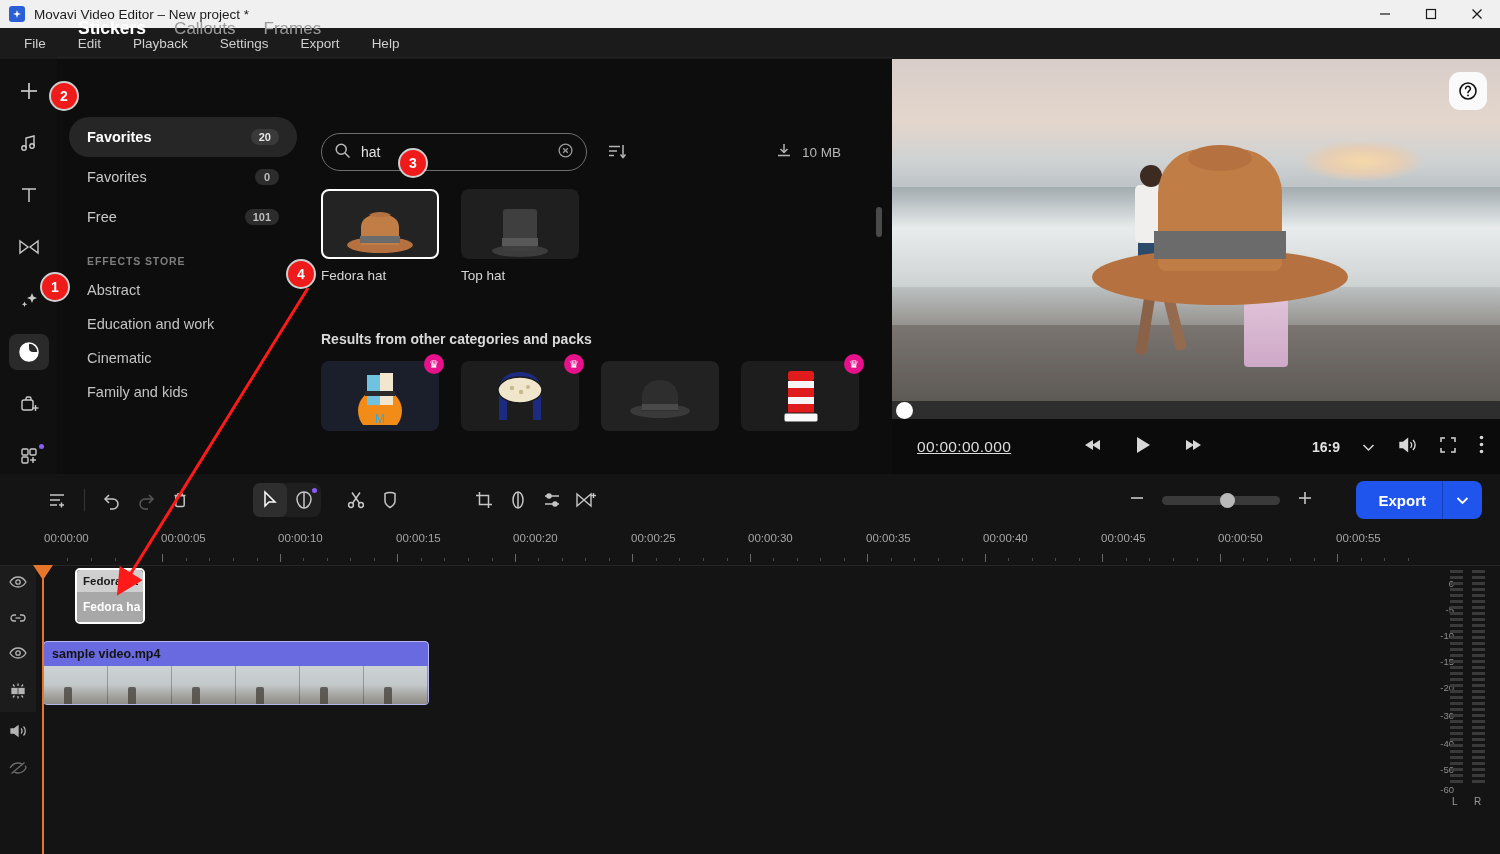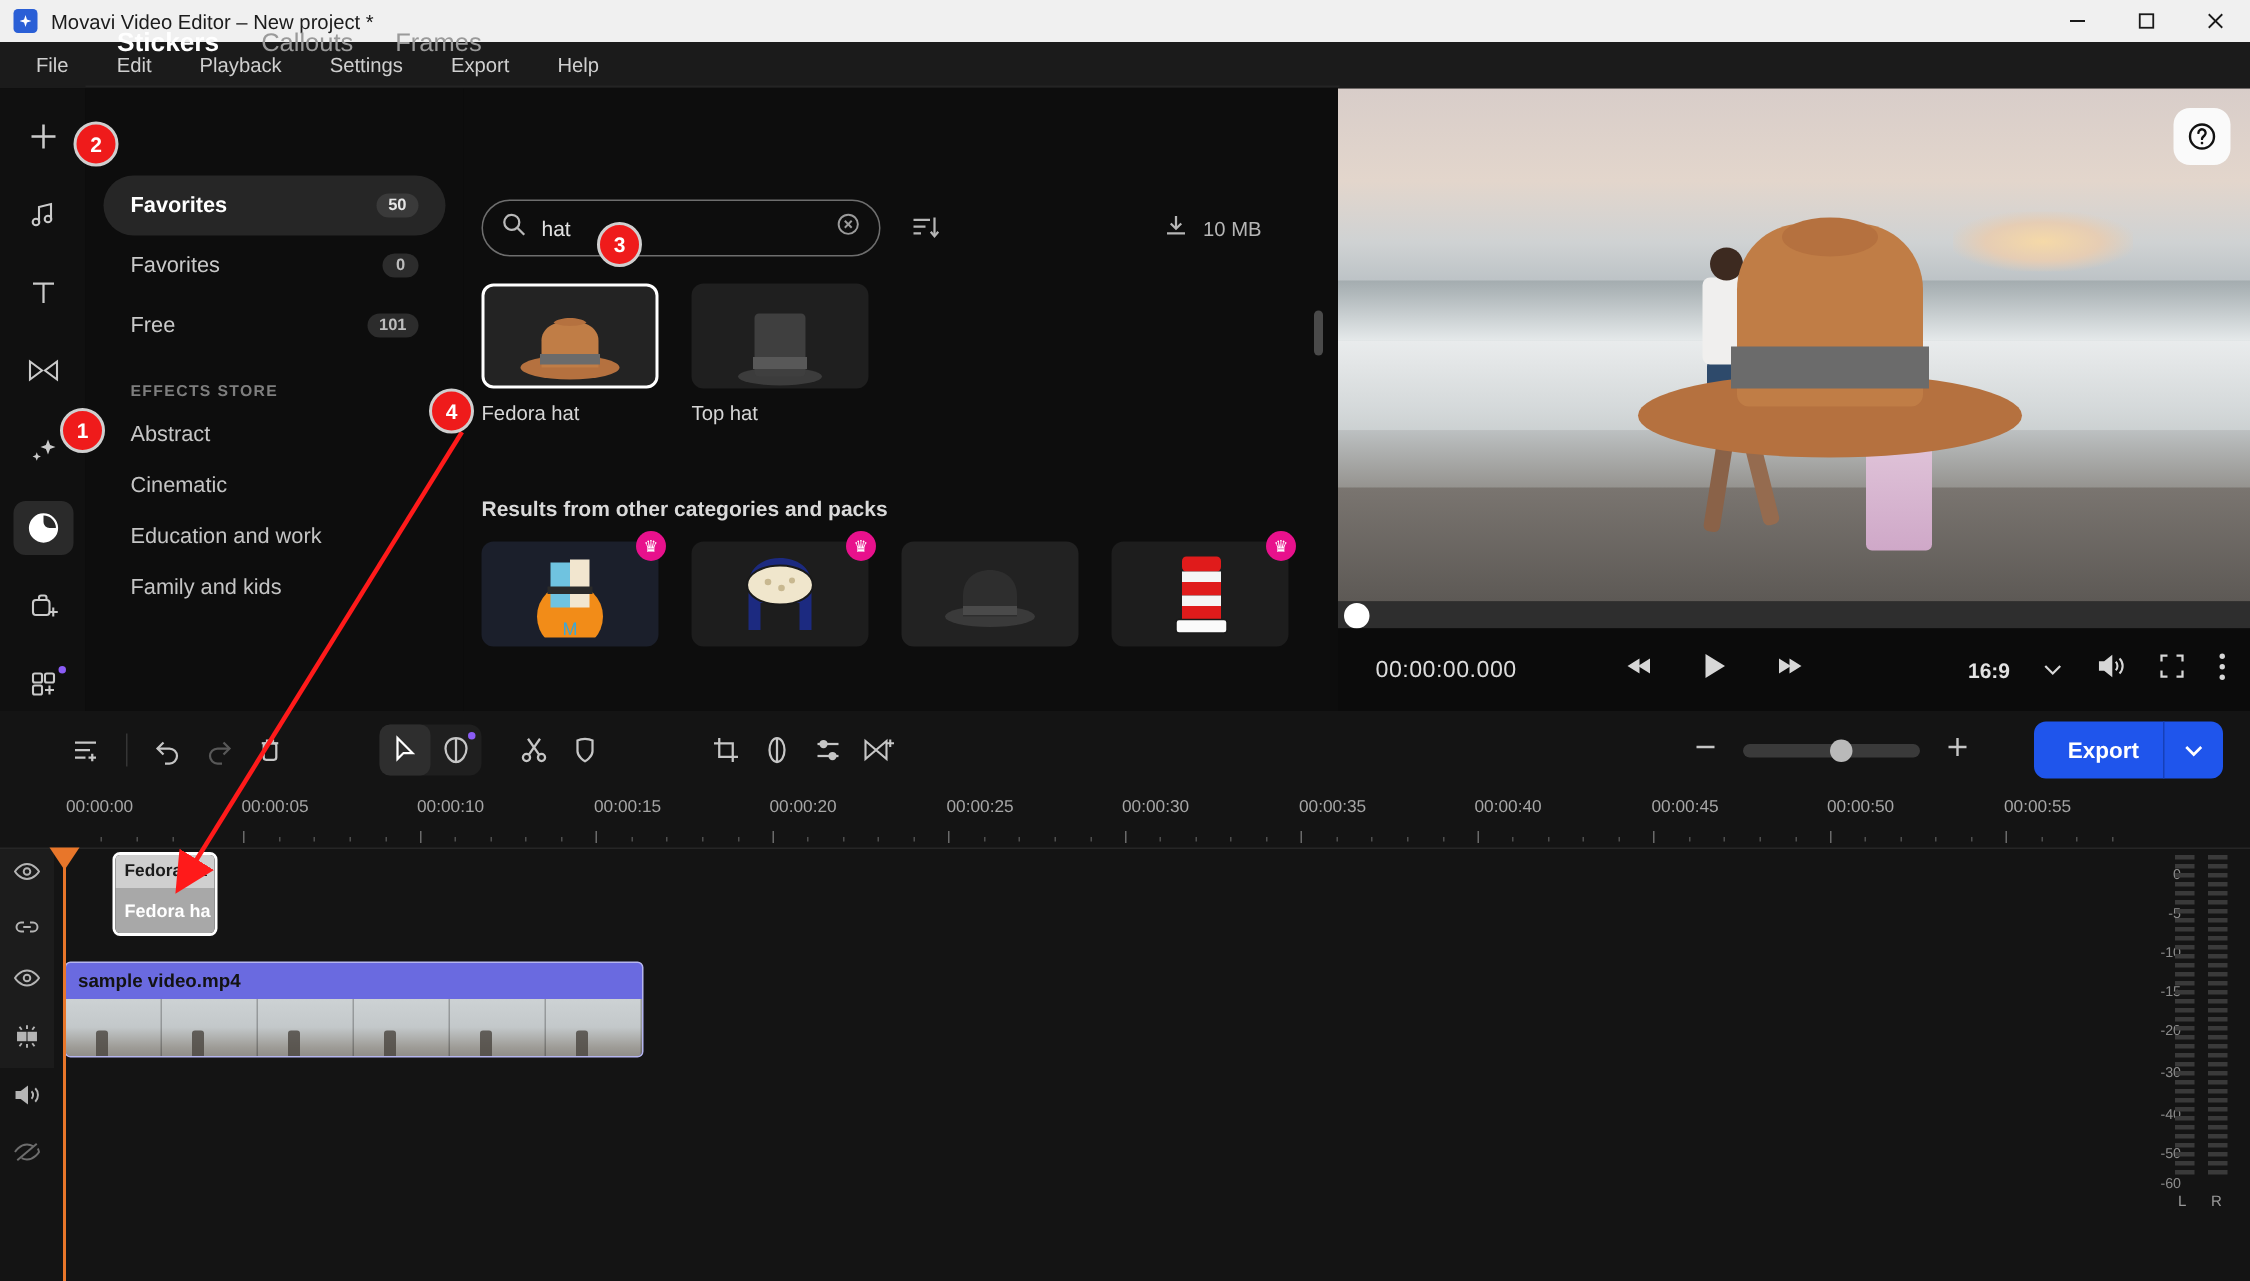--- a/index.html
+++ b/index.html
@@ -185,21 +185,21 @@
 
   .seekbar {
     position:absolute; left:0; top:342px; width:608px; height:18px;
     background:#2e2e2e; display:flex; align-items:center;
   }
   .seek-knob{ width:17px; height:17px; border-radius:50%; background:#fff; margin-left:4px; }
   .pctrl {
     position:absolute; left:0; top:360px; width:608px; height:55px;
     background:#0b0b0b; display:flex; align-items:center;
   }
-  .tc { font-size:15.5px; color:#dcdcdc; margin-left:25px; letter-spacing:.3px; }
+  .tc { font-size:15.5px; color:#dcdcdc; margin-left:25px; letter-spacing:.3px;text-decoration:underline; }
   .pc-mid { margin-left:73px; display:flex; align-items:center; gap:32px; color:#d7d7d7; }
   .pc-right { margin-left:auto; display:flex; align-items:center; gap:22px;
               margin-right:16px; color:#d7d7d7; }
   .ar { font-size:14px; font-weight:bold; color:#e2e2e2; }
   .helpbtn {
     position:absolute; right:13px; top:13px; width:38px; height:38px;
     border-radius:11px; background:#fafafa; display:flex;
     align-items:center; justify-content:center;
   }
 
@@ -384,34 +384,34 @@
             <rect x="3" y="11" width="6" height="6" rx="1.2"></rect>
             <line x1="14" y1="11" x2="14" y2="17"></line>
             <line x1="11" y1="14" x2="17" y2="14"></line>
           </svg>
       </div>
     </div>
 
     <div class="catpanel">
       <div class="cat-row active">
         <span>Favorites</span>
-        <span class="cat-badge">50</span>
+        <span class="cat-badge">20</span>
       </div>
       <div class="cat-row">
         <span>Favorites</span>
         <span class="cat-badge">0</span>
       </div>
       <div class="cat-row">
         <span>Free</span>
         <span class="cat-badge">101</span>
       </div>
       <div class="store-head">EFFECTS STORE</div>
       <div class="store-row">Abstract</div>
+      <div class="store-row">Education and work</div>
       <div class="store-row">Cinematic</div>
-      <div class="store-row">Education and work</div>
       <div class="store-row">Family and kids</div>
     </div>
 
     <div class="tabstrip">
       <div class="tab active">Stickers</div>
       <div class="tab">Callouts</div>
       <div class="tab">Frames</div>
     </div>
 
     <div class="content">

